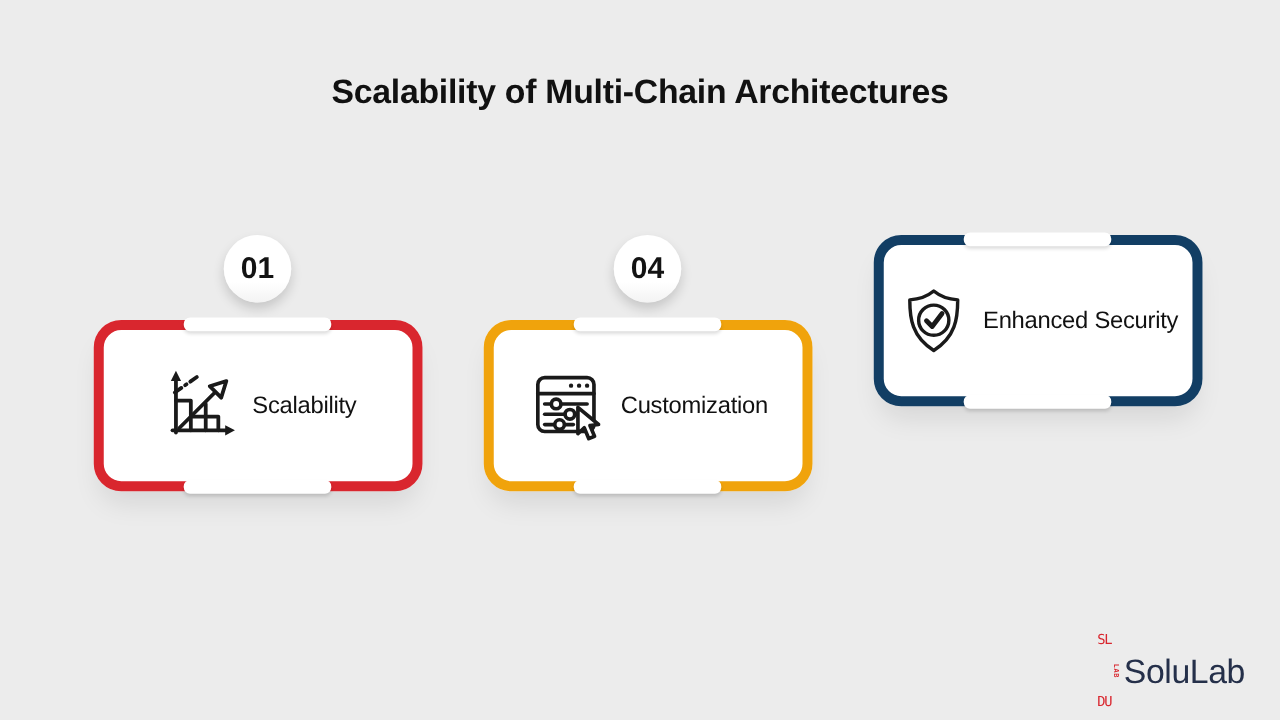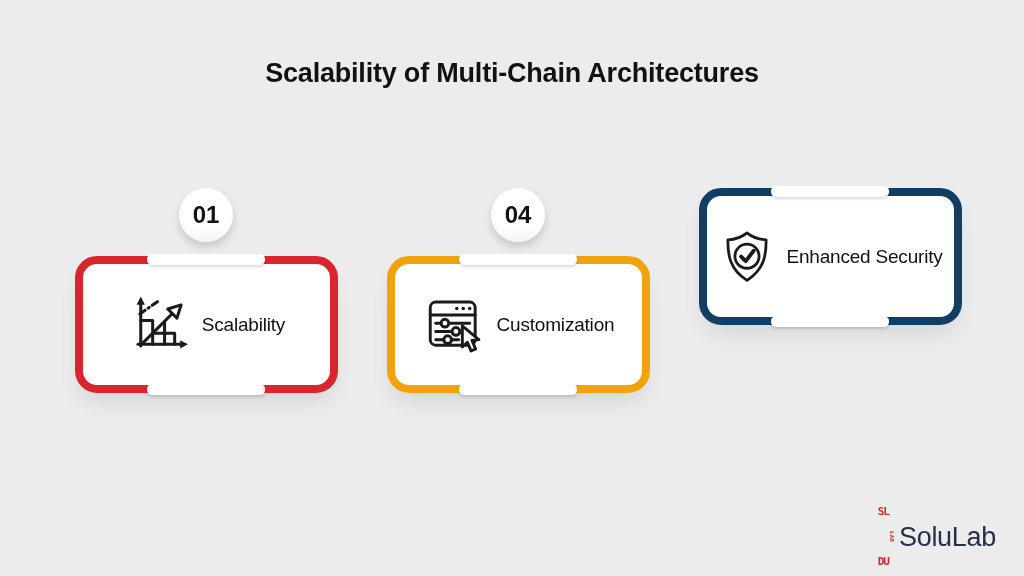--- a/index.html
+++ b/index.html
@@ -95,21 +95,21 @@
   }
   .logo-mark {
     display: flex;
     align-items: center;
     line-height: 0;
   }
   .logo-mark-letters {
     display: flex;
     flex-direction: column;
     font-family: "DejaVu Sans Mono", monospace;
-    font-weight: bold;
+    font-weight: normal;
     font-size: 11px;
     line-height: 10px;
     letter-spacing: -1px;
     gap: 40px;
   }
   .logo-mark-side {
     writing-mode: vertical-rl;
     font-family: "DejaVu Sans Mono", monospace;
     font-weight: bold;
     font-size: 5.5px;

